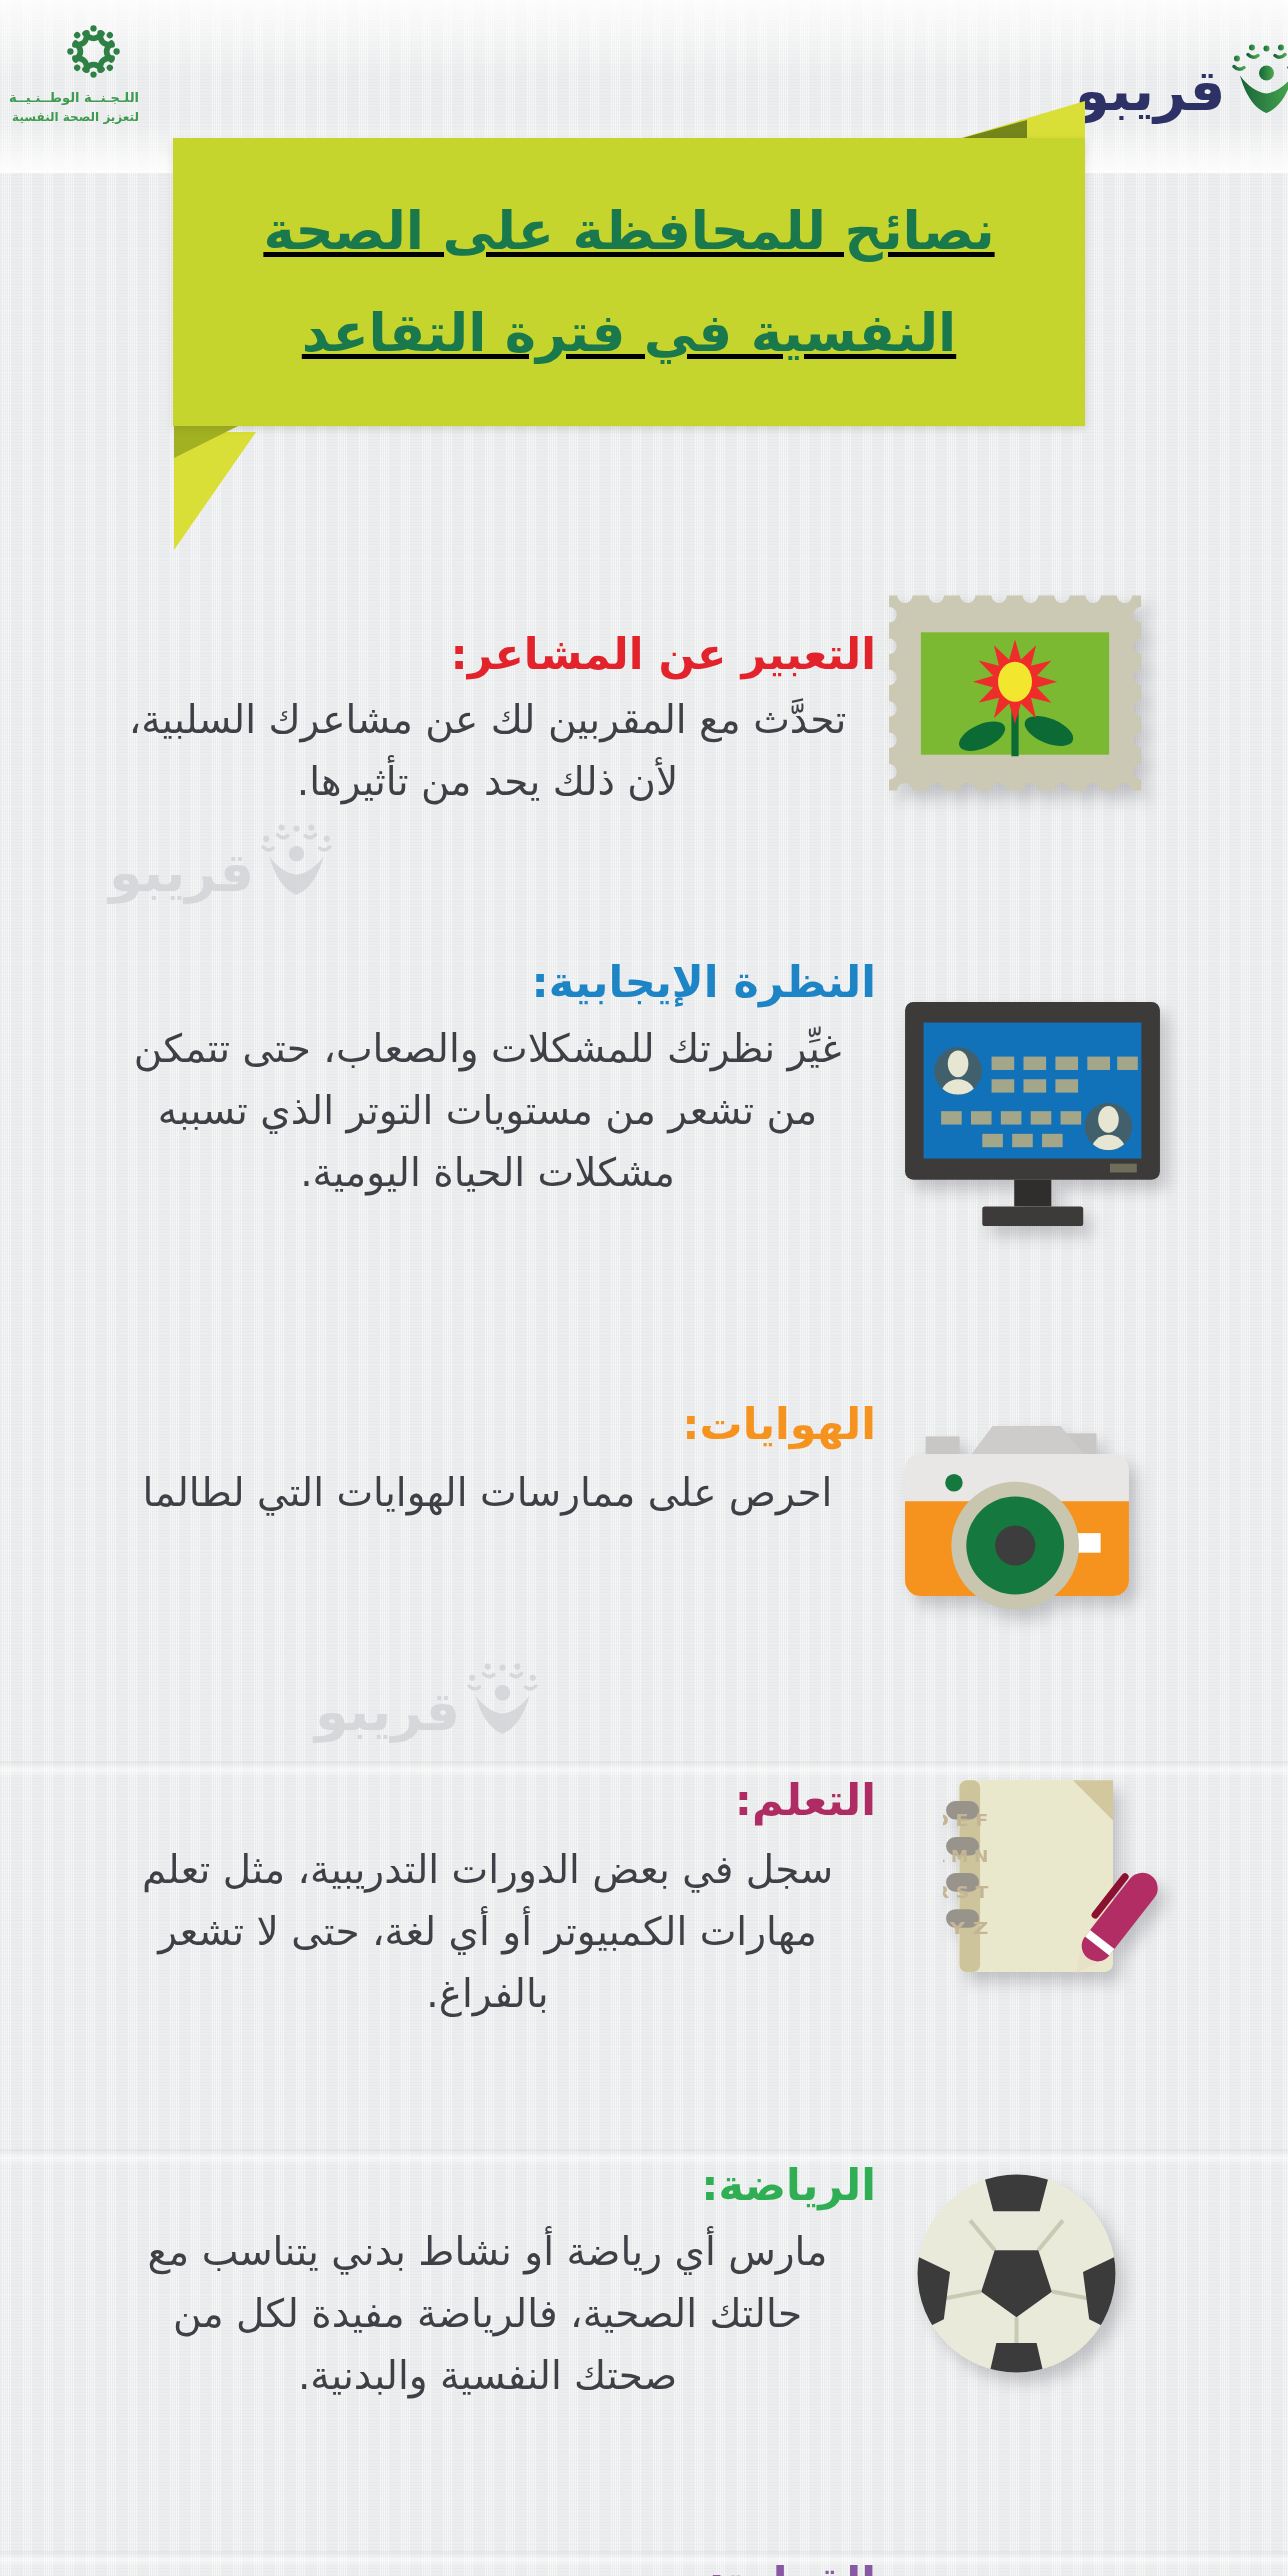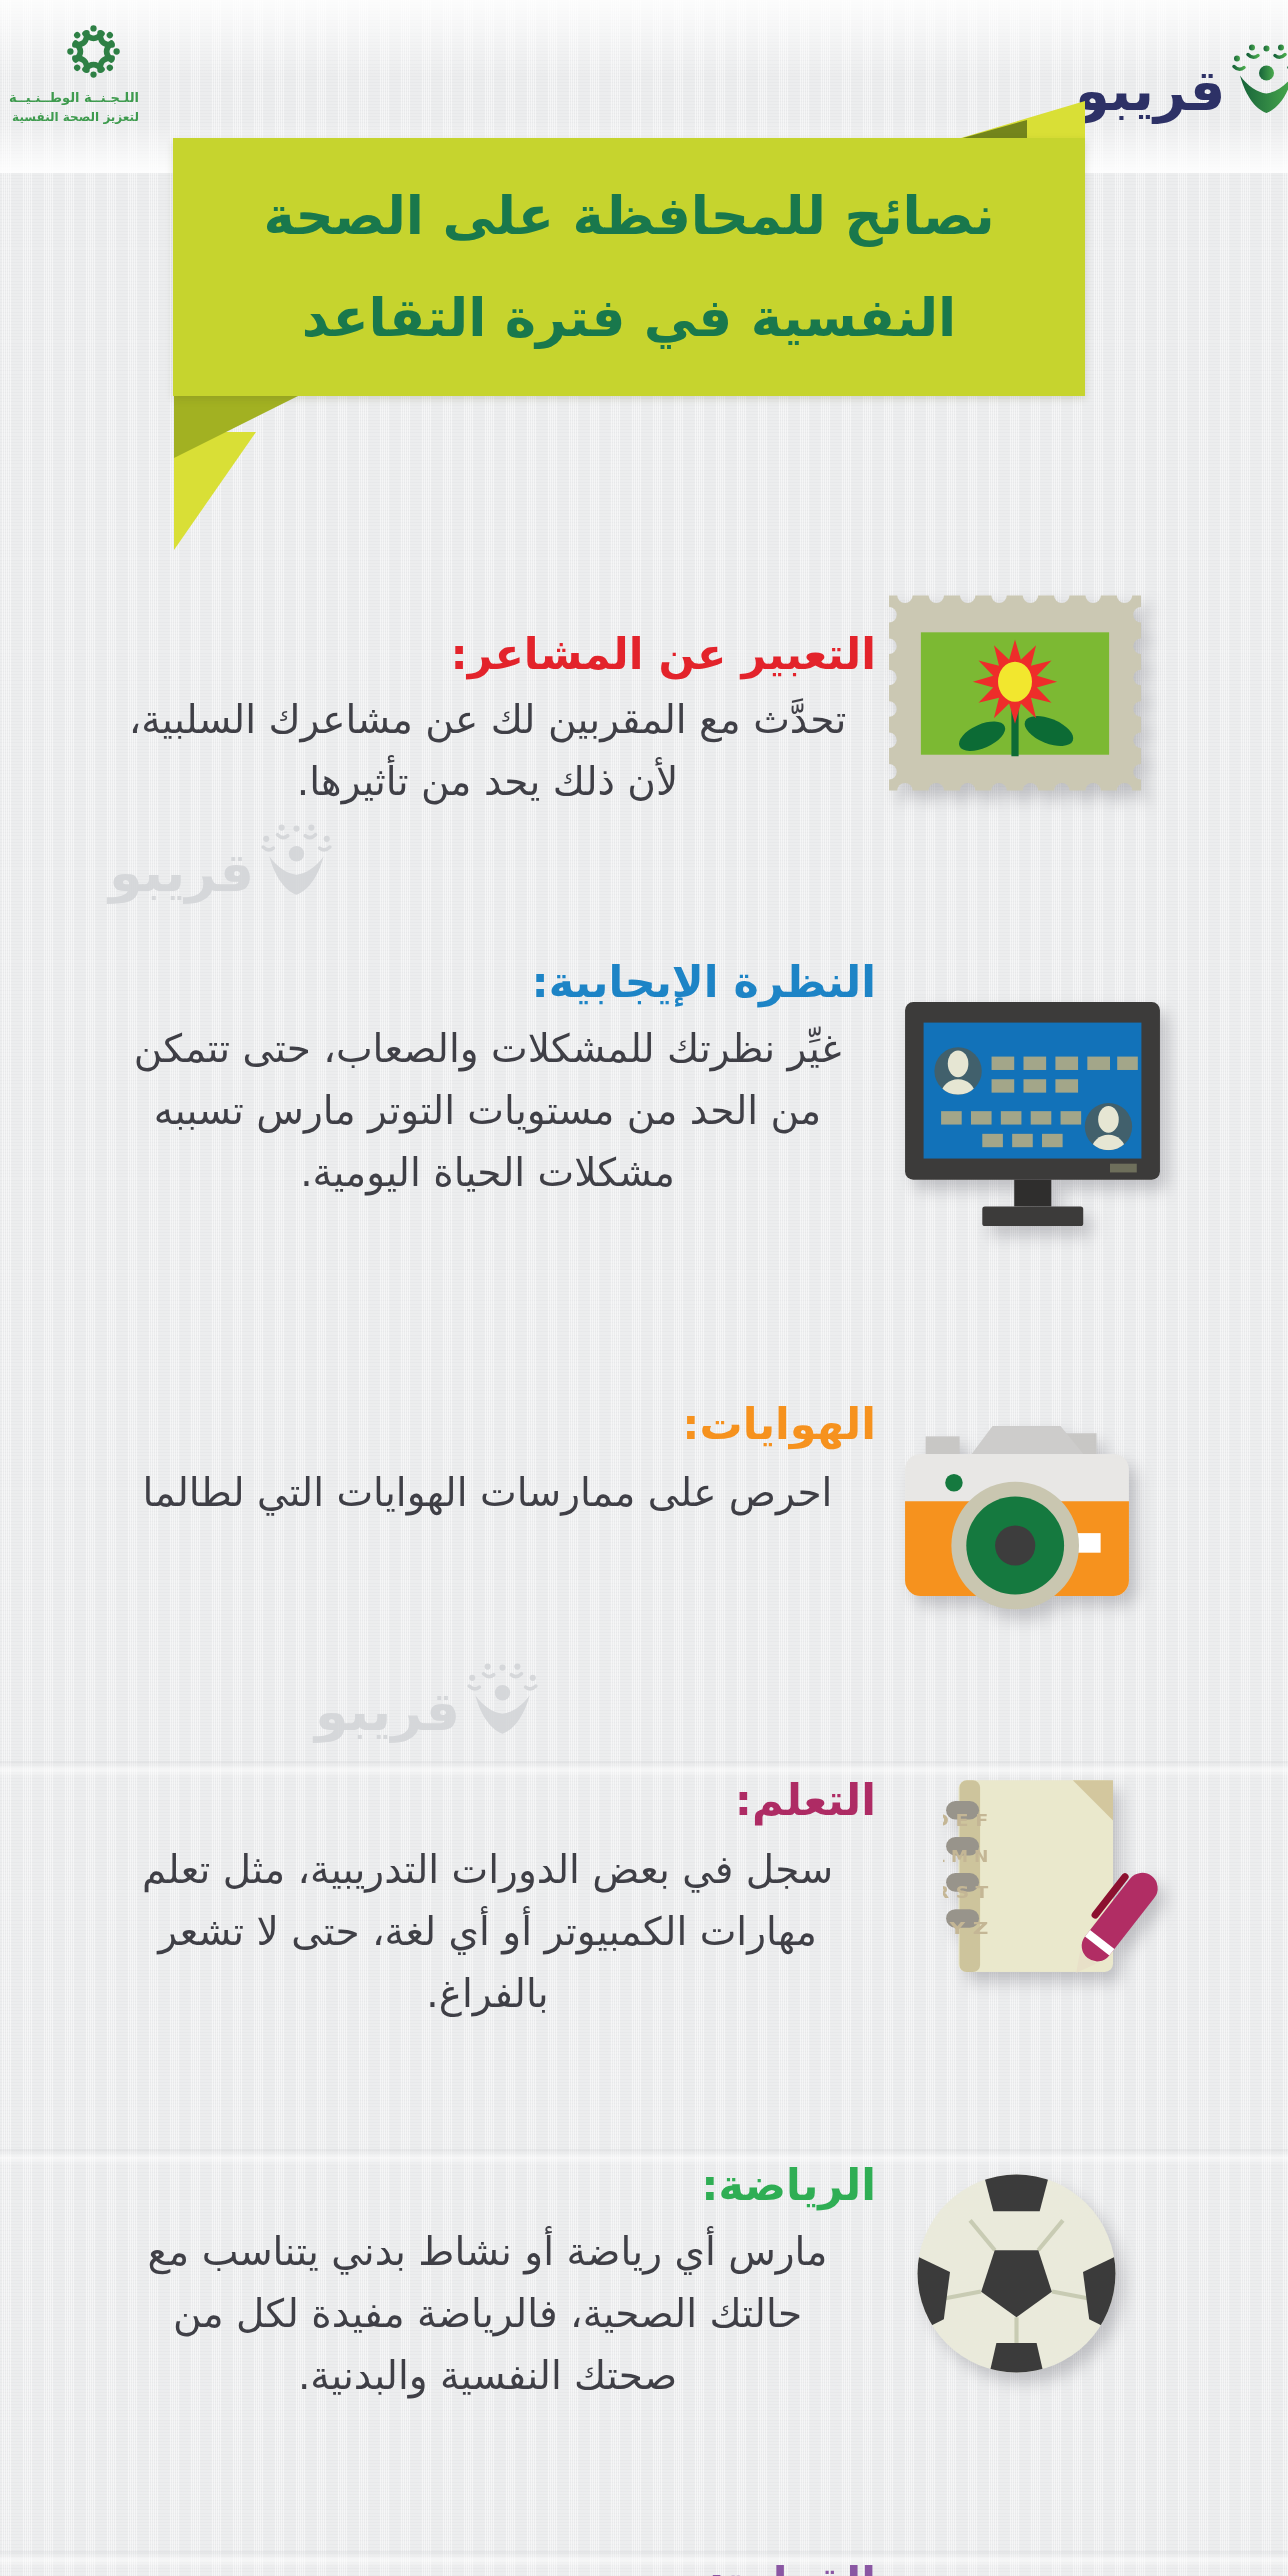--- a/index.html
+++ b/index.html
@@ -25,23 +25,23 @@
   .gov-logo { left:47px; top:19.6px; width:92px; text-align:center; color:#3f9b4f; }
   .gov-logo .emblem { width:63px; height:63px; margin:0 auto 7.2px auto; display:block; }
   .gov-logo .l1 { font-size:13px; font-weight:bold; white-space:nowrap; }
   .gov-logo .l2 { font-size:12px; font-weight:bold; white-space:nowrap; margin-top:5px; }
 
   .brand { left:1075px; top:44px; display:flex; align-items:flex-end; gap:3.1px; }
   .brand .v-icon { width:75px; height:78px; display:block; }
   .brand .word { font-size:56px; font-weight:bold; color:#2d3166; line-height:1; padding-bottom:3.1px; }
 
   
-  .band { left:173px; top:138px; width:912px; height:258px; background:#c6d42e;
+  .band { left:173px; top:138px; width:912px; height:288px; background:#c6d42e;
     display:flex; flex-direction:column; justify-content:center; align-items:center;
-    line-height:1.92; box-shadow:0 3.1px 7.2px rgba(90,95,40,.18); }
+    line-height:1.92; box-shadow:0 3.1px 7.2px rgba(90,95,40,.18);text-decoration:underline; }
   .band .t { font-size:53px; font-weight:bold; color:#19784c; white-space:nowrap; }
   .fold { }
   .fold-tr-b { left:961px; top:101px; width:124px; height:37px; background:#d9df36;
     clip-path:polygon(100% 0, 100% 100%, 0 100%); }
   .fold-tr-d { left:961px; top:120px; width:66px; height:18.5px; background:#74851c;
     clip-path:polygon(0 100%, 100% 0, 100% 100%); }
   .fold-bl-d { left:174px; top:396px; width:124px; height:62px; background:#a2b122;
     clip-path:polygon(0 0, 100% 0, 0 100%); }
   .fold-bl-b { left:174px; top:432px; width:82px; height:118px; background:#d9df36;
     clip-path:polygon(0 0, 100% 0, 0 100%); }
@@ -219,21 +219,21 @@
           <polygon fill="#ee2d2a" points="82,0 42.5,11.4 71,41 31.1,31.1 41,71 11.4,42.5 0,82 -11.4,42.5 -41,71 -31.1,31.1 -71,41 -42.5,11.4 -82,0 -42.5,-11.4 -71,-41 -31.1,-31.1 -41,-71 -11.4,-42.5 0,-82 11.4,-42.5 41,-71 31.1,-31.1 71,-41 42.5,-11.4"></polygon>
           <ellipse cx="0" cy="0" rx="33" ry="39" fill="#f2e72e"></ellipse>
         </g>
       </g>
     </svg>
   </div>
 
   <div class="abs sec-heading" style="top: 953px; color: rgb(29, 132, 198);">النظرة الإيجابية:</div>
   <div class="abs sec-body" style="top:1018px">
     <div>غيِّر نظرتك للمشكلات والصعاب، حتى تتمكن</div>
-    <div>من الحد من مستويات التوتر مارس تسببه</div>
+    <div>من تشعر من مستويات التوتر الذي تسببه</div>
     <div>مشكلات الحياة اليومية.</div>
   </div>
   <div class="abs icon" style="left:905px; top:1002px;">
     <svg width="255" height="224" viewBox="0 0 495 435">
       <rect x="0" y="0" width="495" height="345" rx="16" fill="#3c3b3a"></rect>
       <rect x="36" y="40" width="423" height="264" fill="#1272b9"></rect>
       <defs>
         <clipPath id="av1">
             <circle cx="103" cy="134" r="46"></circle>
           </clipPath>

